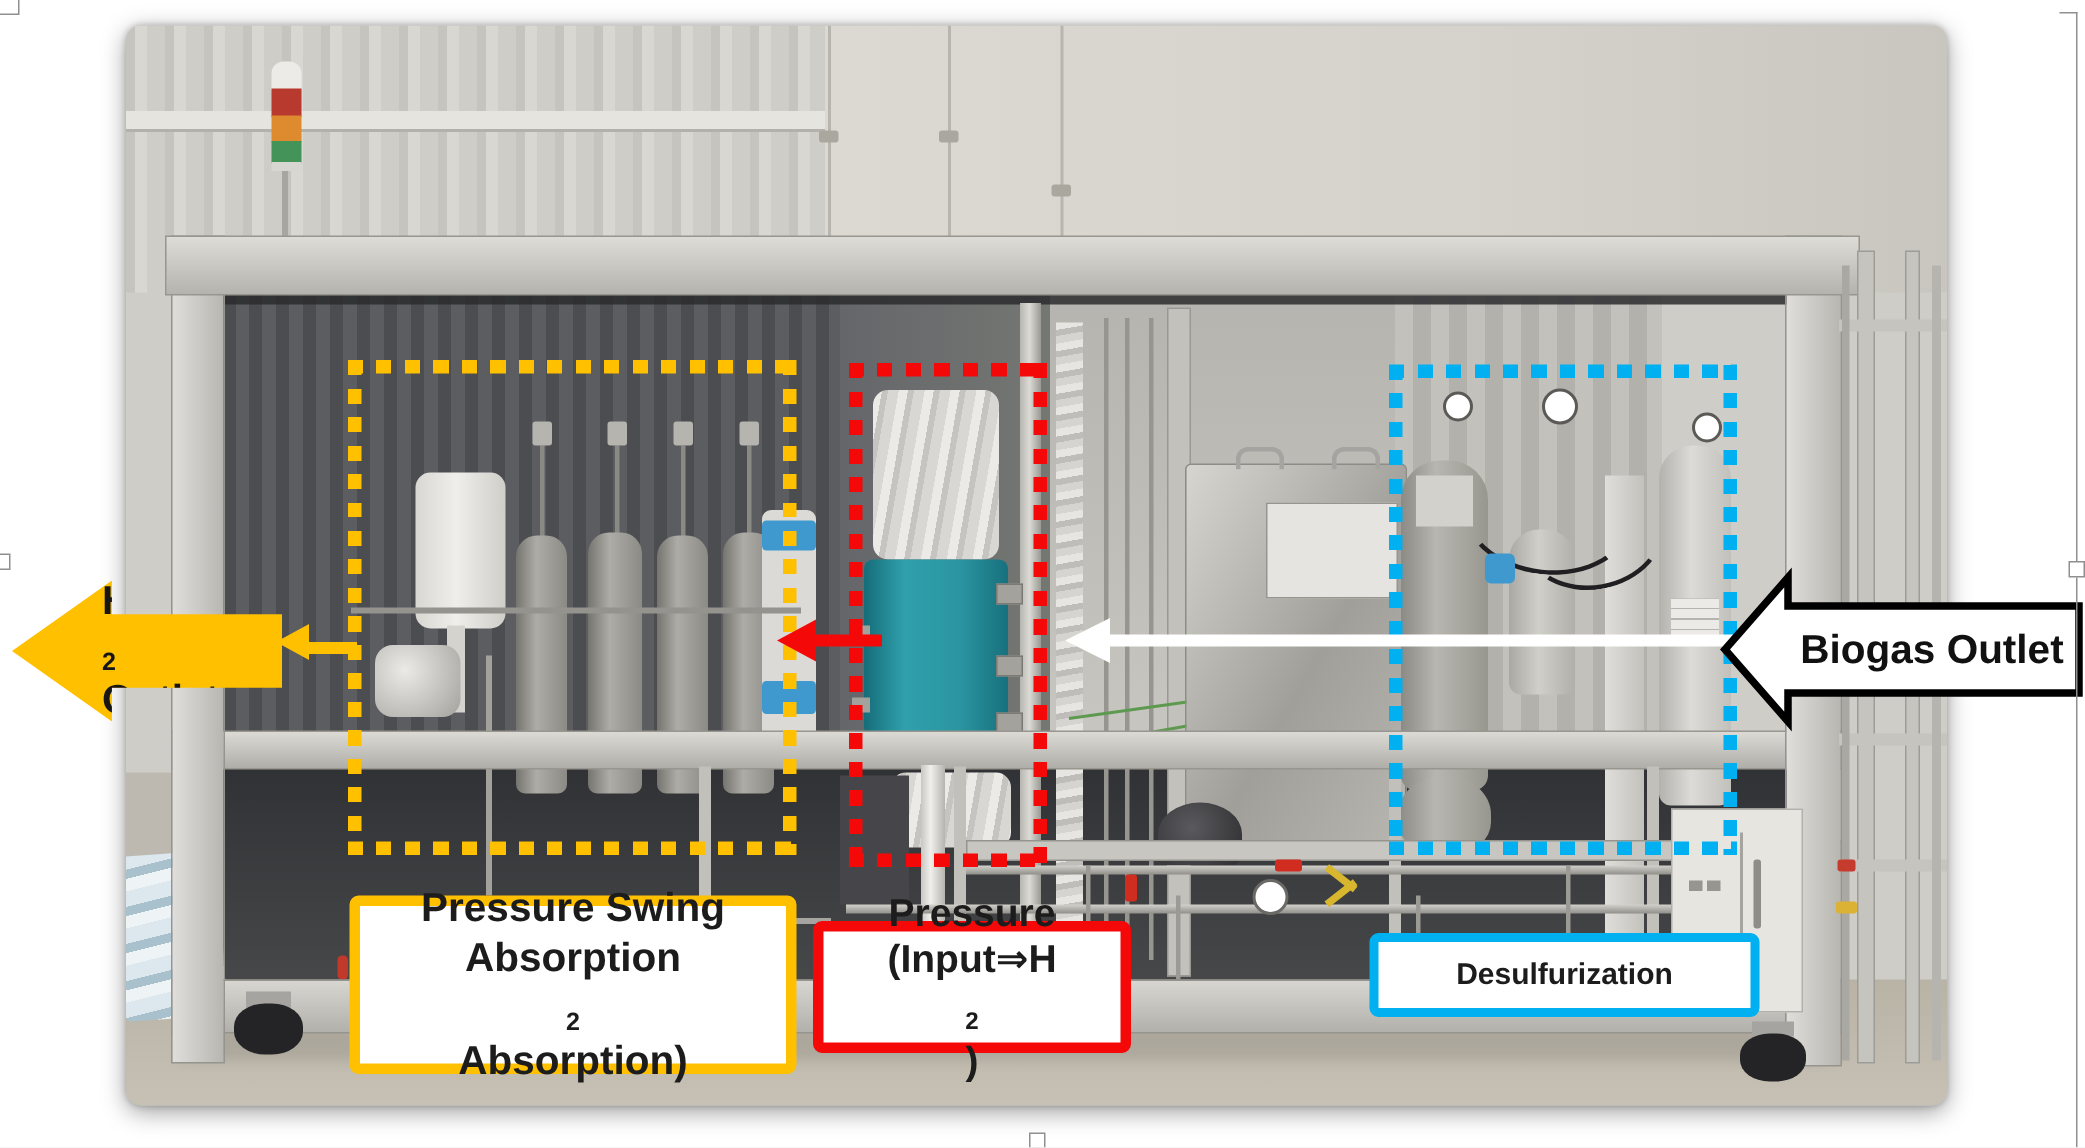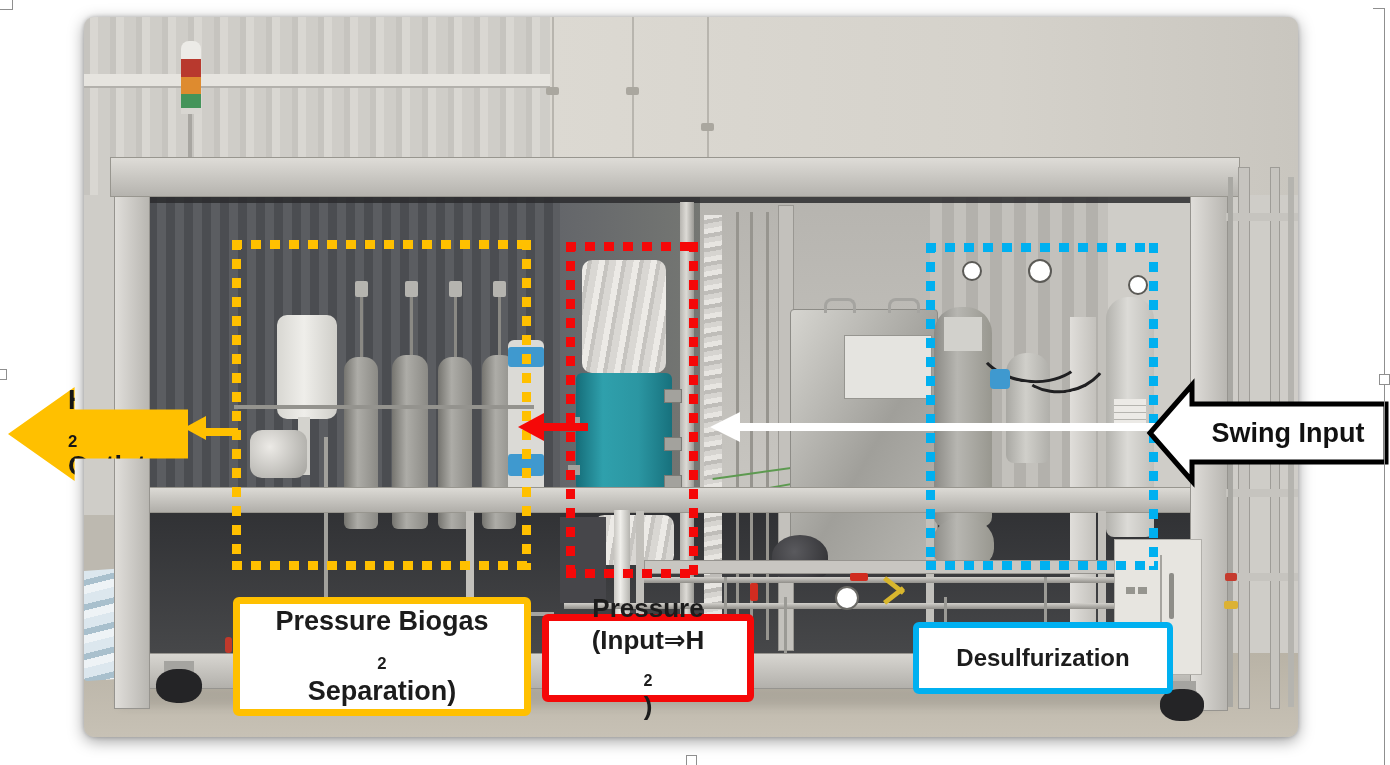--- a/index.html
+++ b/index.html
@@ -200,33 +200,34 @@
 
   <i class="s" style="left:542px;top:423px;width:46px;height:8px;background:#F50808;"></i>
   <i class="tri" style="left:518px;top:413px;border-top:14px solid transparent;border-bottom:14px solid transparent;border-right:26px solid #F50808;"></i>
 
   <i class="s" style="left:738px;top:423px;width:420px;height:8px;background:#fff;"></i>
   <i class="tri" style="left:710px;top:412px;border-top:15px solid transparent;border-bottom:15px solid transparent;border-right:30px solid #fff;"></i>
 
   <svg style="position:absolute;left:1146px;top:376px;" width="244" height="112" viewBox="0 0 244 112">
     <polygon points="4,57 46,9 46,28 240,28 240,86 46,86 46,105" fill="#FFFFFF" stroke="#000000" stroke-width="5" stroke-linejoin="miter"></polygon>
   </svg>
-  <div id="biogas-text">Swing Input</div>
+  <div id="biogas-text">Biogas Outlet</div>
 
   <div class="labelbox" style="left:233px;top:597px;width:298px;height:119px;border:7px solid #FFC000;font-size:27px;box-sizing:border-box;">
-    <span class="ln">Pressure Biogas</span>
-    <span class="ln"><sub>2</sub><i class="s" style="position:static"> Separation)</i></span>
+    <span class="ln">Pressure Swing</span>
+    <span class="ln">Absorption</span>
+    <span class="ln"><sub>2</sub><i class="s" style="position:static"> Absorption)</i></span>
   </div>
 
   <div class="labelbox" style="left:542px;top:614px;width:212px;height:88px;border:7px solid #F50808;font-size:26px;box-sizing:border-box;">
     <span class="ln">Pressure</span>
     <span class="ln"><i class="s" style="position:static">(Input⇒H</i><sub>2</sub><i class="s" style="position:static">)</i></span>
   </div>
 
-  <div class="labelbox" style="left:913px;top:622px;width:260px;height:72px;border:6px solid #00B0F0;font-size:24px;box-sizing:border-box;">
+  <div class="labelbox" style="left:913px;top:622px;width:260px;height:56px;border:6px solid #00B0F0;font-size:20px;box-sizing:border-box;">
     <span class="ln">Desulfurization</span>
   </div>
 
   <i class="s" style="left:1384px;top:8px;width:1px;height:757px;background:#8f8f8f;"></i>
   <i class="s" style="left:1373px;top:8px;width:12px;height:1px;background:#8f8f8f;"></i>
   <i class="s" style="left:-5px;top:-4px;width:16px;height:12px;background:#fff;border:1.5px solid #8f8f8f;"></i>
   <i class="handle" style="left:-4px;top:369px;"></i>
   <i class="handle" style="left:1379px;top:374px;"></i>
   <i class="handle" style="left:686px;top:755px;"></i>
 </div>

